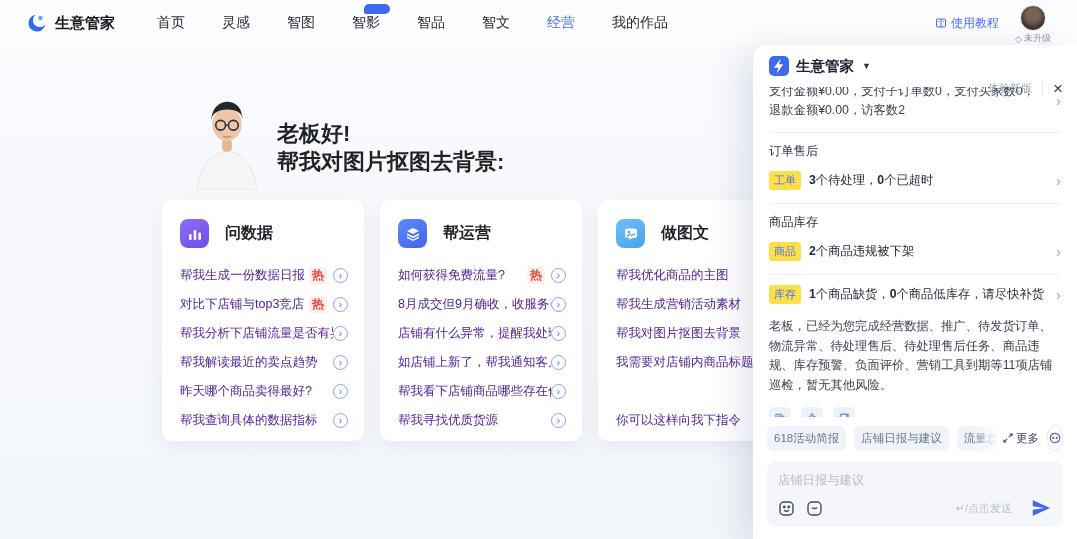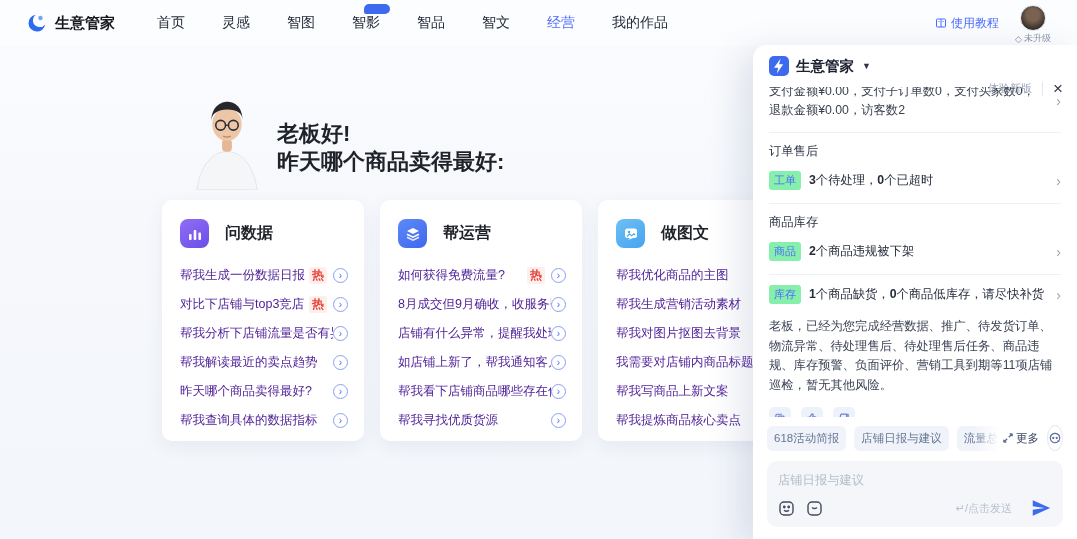--- a/index.html
+++ b/index.html
@@ -80,21 +80,21 @@
   .vdiv { width:1px; height:14px; background:#e2e6ee; }
   .close-x { font-size:17px; color:#333a47; cursor:pointer; line-height:1; }
 
   .panel-body { flex:1; overflow:hidden; padding:0 16px; }
   .metrics-row { display:flex; margin-top:-5px; padding-bottom:8px; cursor:pointer; }
   .metrics-text { width:272px; font-size:12.3px; color:#39404f; line-height:19px; }
   .chev { margin-left:auto; align-self:center; color:#9aa2b2; font-size:14px; }
   .hr { border-top:1px solid #eef1f6; margin:4px 0 10px; }
   .sec-head { font-size:12.3px; color:#2c3344; margin:4px 0 11px; }
   .p-row { display:flex; align-items:center; margin-bottom:13px; cursor:pointer; }
-  .tag { font-size:11px; color:#4D6BFE; background:#86efac; border-radius:3px; padding:2px 5px; margin-right:8px; flex:none; }
+  .tag { font-size:11px; color:#4D6BFE; background:#fde047; border-radius:3px; padding:2px 5px; margin-right:8px; flex:none; }
   .p-row-text { font-size:12.3px; color:#242b3a; white-space:nowrap; }
   .p-row-text b { font-weight:bold; }
   .summary { font-size:12.3px; color:#3a4254; line-height:19.5px; margin-top:13px; }
   .fb-row { display:flex; gap:10px; margin-top:12px; }
   .fb-btn { width:22px; height:22px; border-radius:5px; background:#edf1fa; display:flex; align-items:center; justify-content:center; cursor:pointer; }
   .fb-btn svg { width:12px; height:12px; stroke:#6e80cf; fill:none; stroke-width:1.6; }
 
   .panel-bottom { flex:none; padding:8px 14px 12px; }
   .chips { display:flex; align-items:center; gap:8px; }
   .chip {
@@ -174,21 +174,21 @@
       <ellipse cx="45" cy="33" rx="15" ry="17" fill="#edc6a7"></ellipse>
       <path d="M29 30 C29 14 40 10 45 10 C52 10 61 14 61 30 C61 22 56 18 45 18 C36 18 29 22 29 30 Z" fill="#26262b"></path>
       <circle cx="38.5" cy="34" r="5" fill="none" stroke="#2d2d33" stroke-width="1.6"></circle>
       <circle cx="51.5" cy="34" r="5" fill="none" stroke="#2d2d33" stroke-width="1.6"></circle>
       <path d="M43.5 34 h3" stroke="#2d2d33" stroke-width="1.4"></path>
       <path d="M41 45 q4 2.5 8 0" stroke="#b98763" stroke-width="1.3" fill="none"></path>
     </svg>
   </div>
   <div class="hero-text">
     <div>老板好!</div>
-    <div>昨天哪个商品卖得最好:</div>
+    <div>帮我对图片抠图去背景:</div>
   </div>
 
   <div class="cards">
 
     <div class="card">
       <div class="card-head">
         <span class="card-icon ci-data">
           <svg viewBox="0 0 16 16">
               <rect x="2" y="8" width="2.6" height="6" rx="1" fill="#fff"></rect>
               <rect x="6.7" y="4" width="2.6" height="10" rx="1" fill="#fff"></rect>
@@ -285,25 +285,24 @@
       </div>
       <div class="card-item">
         <span class="ci-text">帮我对图片抠图去背景</span>
         <span class="go">›</span>
       </div>
       <div class="card-item">
         <span class="ci-text">我需要对店铺内商品标题进行</span>
         <span class="go">›</span>
       </div>
       <div class="card-item">
-        <span class="ci-text">帮我写商品上新文案</span>
-        <span class="go">›</span>
-      </div>
-      <div class="card-item">
-        <span class="ci-text">帮我提炼商品核心卖点</span>
+        <span class="go">›</span>
+      </div>
+      <div class="card-item">
+        <span class="ci-text">你可以这样向我下指令</span>
         <span class="go">›</span>
       </div>
     </div>
   </div>
 </div>
 
 <div class="panel">
   <div class="panel-head">
     <svg class="logo" viewBox="0 0 24 24">
       <rect width="24" height="24" rx="6" fill="#3E6AF0"></rect>

